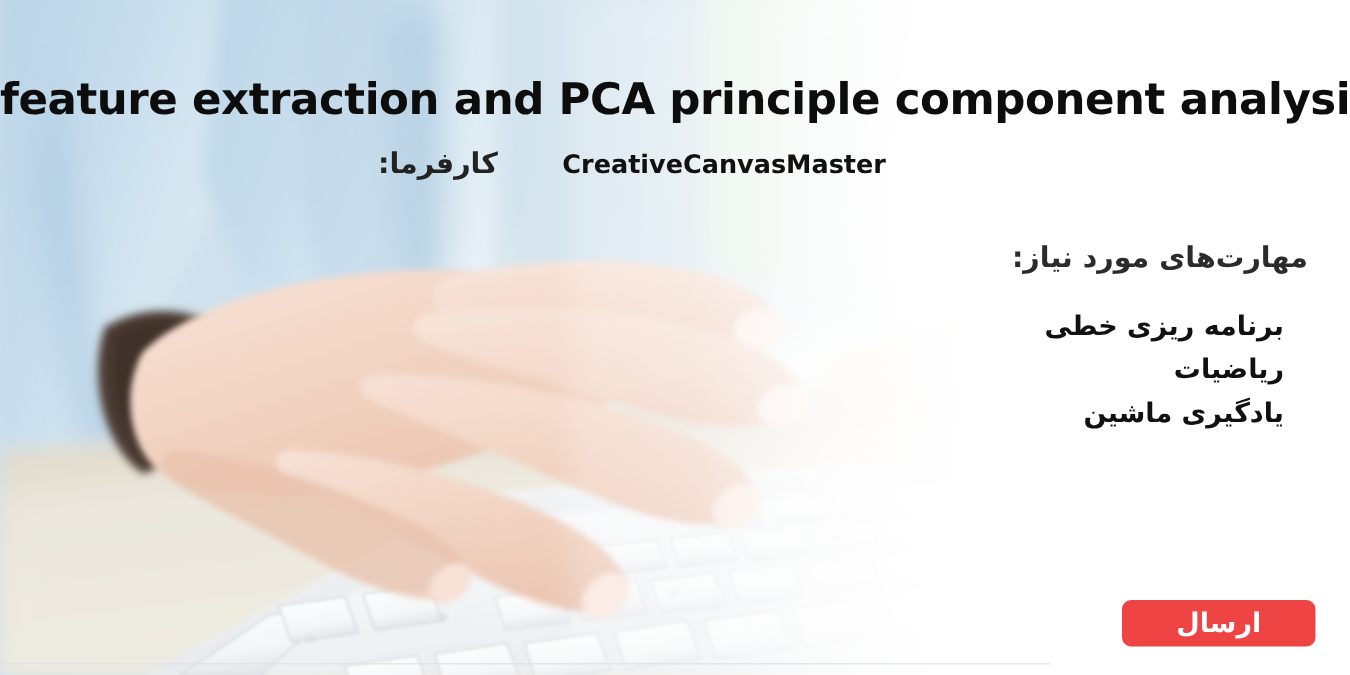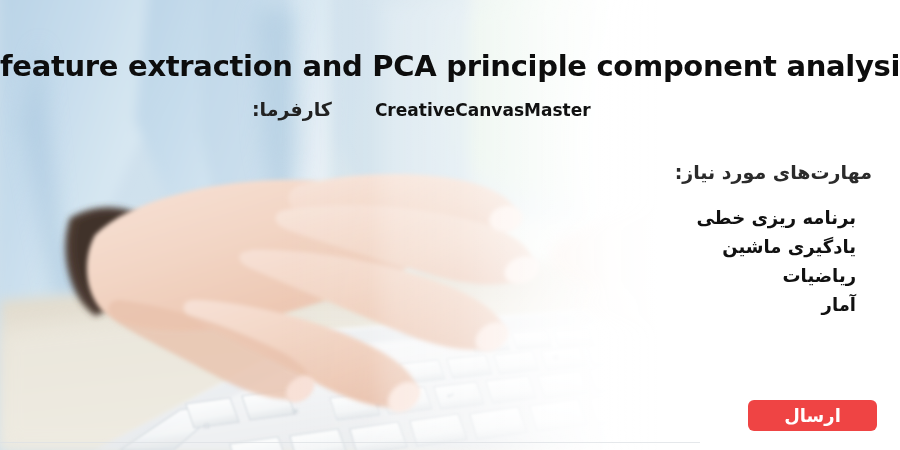--- a/index.html
+++ b/index.html
@@ -356,23 +356,22 @@
 
     <div class="employer-row">
       <span class="employer-label">کارفرما:</span>
       <span class="employer-name">CreativeCanvasMaster</span>
     </div>
 
     <div class="skills-block">
       <div class="skills-label">مهارت‌های مورد نیاز:</div>
       <ul class="skills-list">
         <li>برنامه ریزی خطی</li>
+        <li>ریاضیات</li>
         <li>یادگیری ماشین</li>
-        <li>ریاضیات</li>
-        <li>آمار</li>
       </ul>
     </div>
 
   </div>
 
   <button class="submit-btn">ارسال پیشنهاد</button>
 
 </div>
 
 </body></html>

